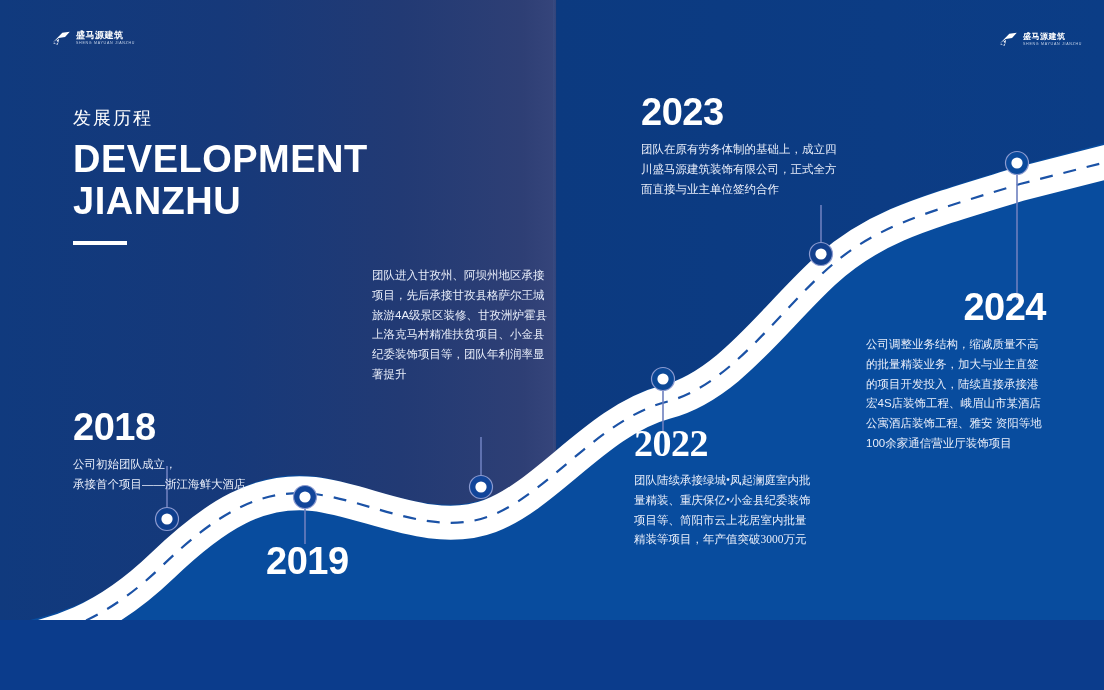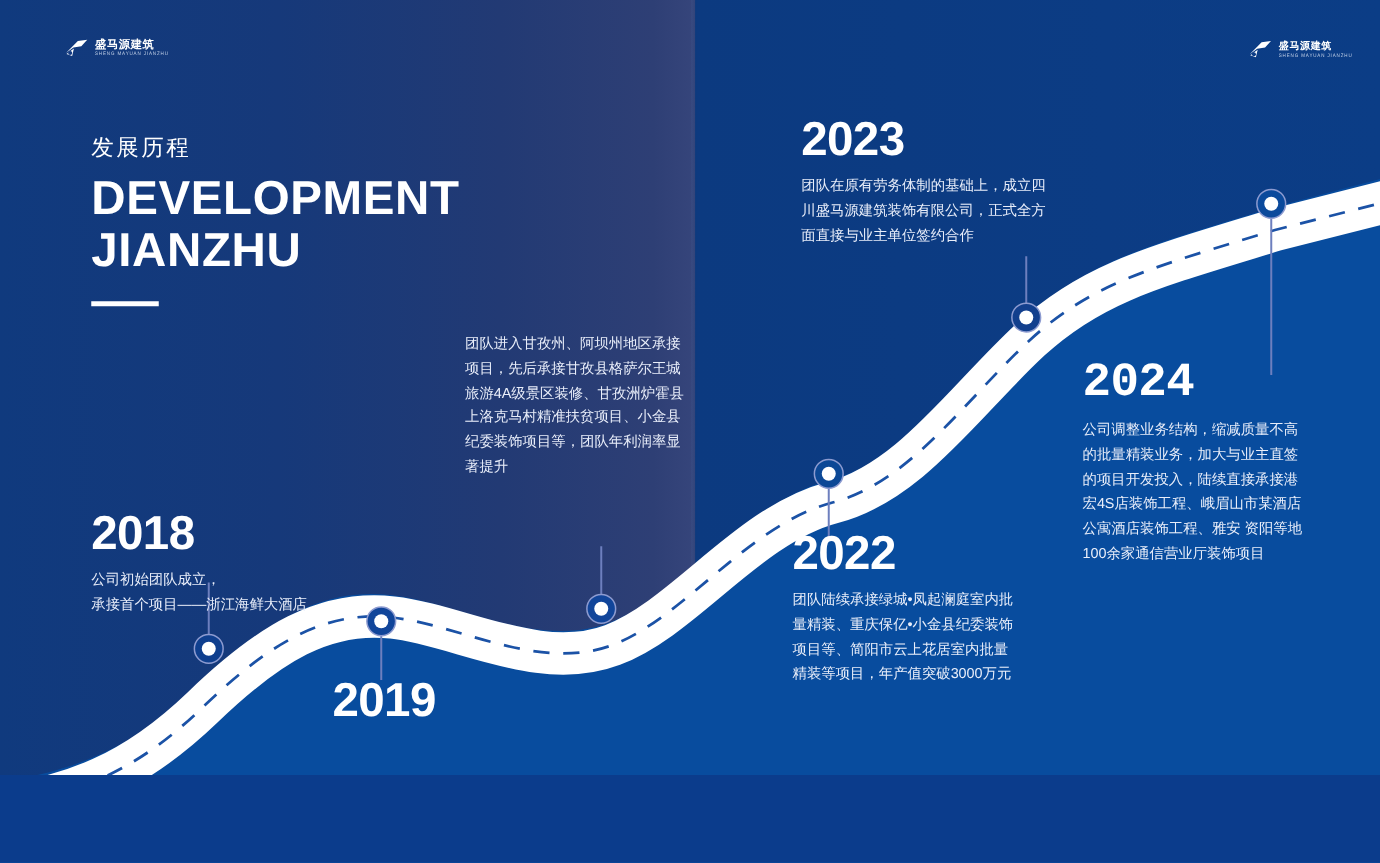--- a/index.html
+++ b/index.html
@@ -67,24 +67,24 @@
   }
   .ms .body {
     color:#e9eefa; font-size:11.5px; line-height:1.72; white-space:pre-line;
   }
   .ms.right-align { text-align:right; }
   .ms.right-align .body { text-align:left; }
 
   #ms-2018 { left:73px; top:408px; width:210px; }
   #ms-2019 { left:266px; top:542px; width:220px; }
   #ms-2020 { left:372px; top:266px; width:178px; }
-  #ms-2022 { left:634px; top:424px; width:180px; }
+  #ms-2022 { left:634px; top:424px; width:180px;font-family:Liberation Serif, serif; }
   #ms-2023 { left:641px; top:93px; width:206px; }
   #ms-2024 { left:866px; top:288px; width:180px; }
-  #ms-2024 .year { text-align:left;font-family:Liberation Mono, monospace; }
+  #ms-2024 .year { text-align:right; }
 </style>
 </head>
 <body>
 
 <div id="stage">
 
   <div class="bg-base"></div>
   <div class="bg-left"></div>
   <div class="bg-right"></div>
   <div class="seam"></div>

